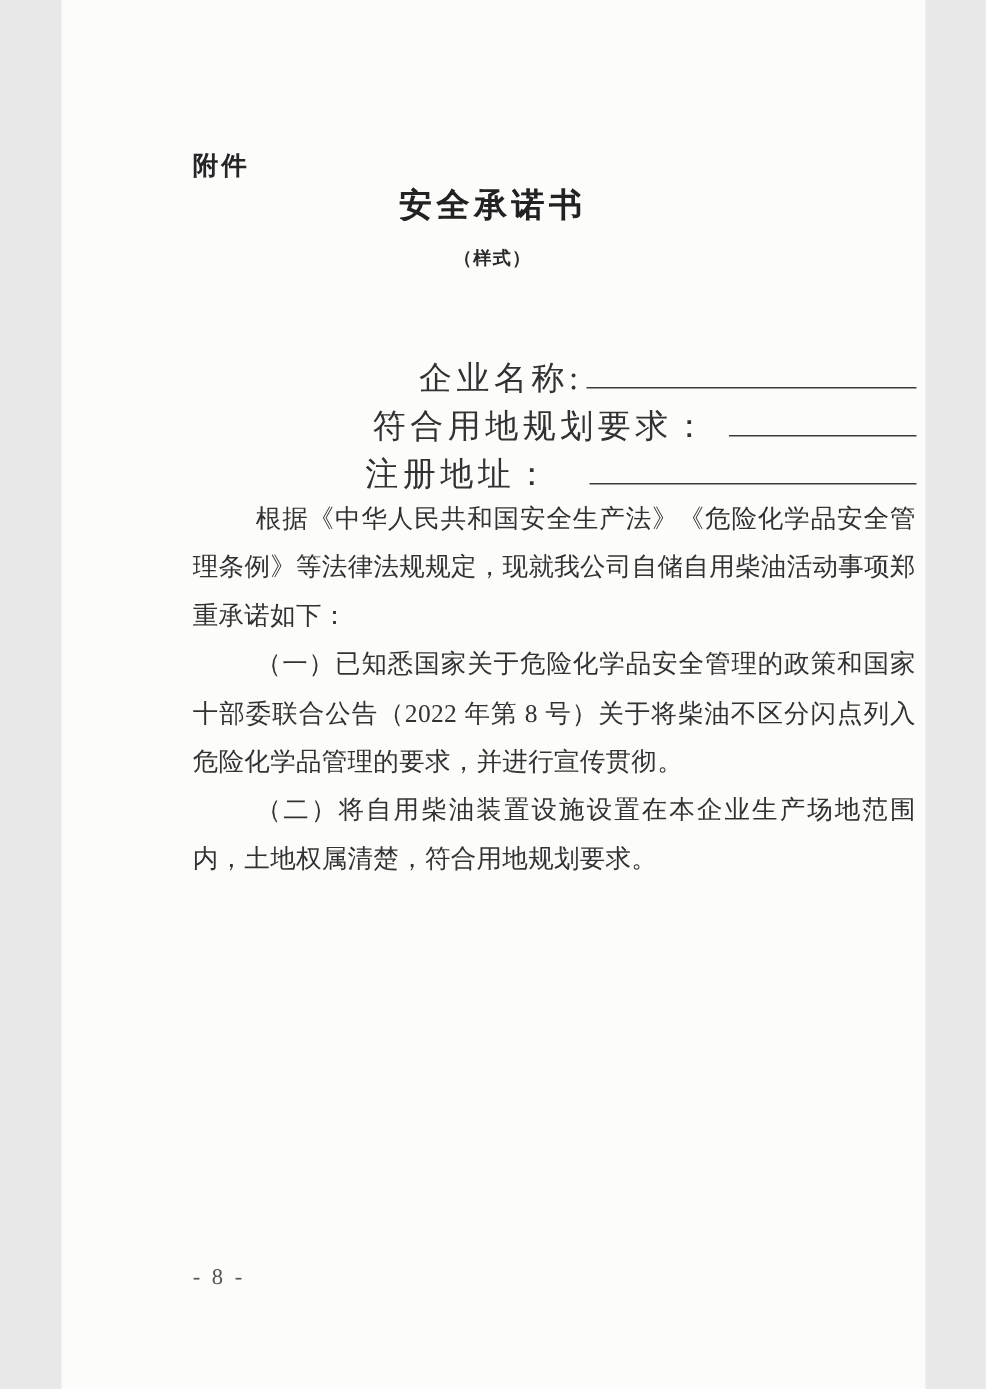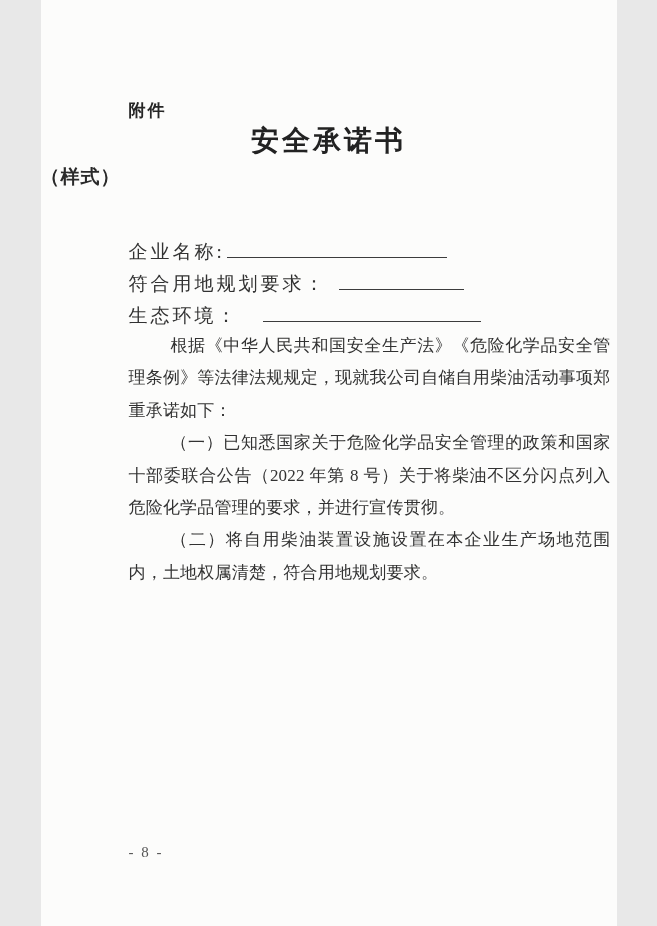--- a/index.html
+++ b/index.html
@@ -26,46 +26,48 @@
     font-weight: 700;
     letter-spacing: 2px;
     color: #262626;
   }
   .doc-title {
     position: absolute;
     top: 122px;
     left: 0;
     width: 100%;
     text-align: center;
-    font-size: 28px;
+    font-size: 22px;
     font-weight: 700;
     letter-spacing: 3px;
     color: #222;
   }
   .doc-subtitle {
     position: absolute;
     top: 164px;
     left: 0;
     width: 100%;
-    font-size: 19px;
+    text-align: center;
+    font-size: 12px;
     font-weight: 700;
     letter-spacing: 1px;
     color: #2a2a2a;
   }
   .form-block {
     position: absolute;
     top: 236px;
     left: 88px;
     width: 482px;
   }
   .form-row {
     height: 32px;
     line-height: 32px;
-    font-size: 19px;
+    font-size: 22px;
     white-space: nowrap;
+    text-align: right;
   }
   .form-row .field-label { letter-spacing: 3px; }
   .blank-line {
     display: inline-block;
     border-bottom: 1.4px solid #3c3c3c;
     height: 1em;
   }
   .blank-1 { width: 220px; margin-left: 2px; }
   .blank-2 { width: 125px; margin-left: 12px; }
   .blank-3 { width: 218px; margin-left: 24px; }
@@ -104,21 +106,21 @@
   <div class="doc-subtitle">（样式）</div>
 
   <div class="form-block">
     <div class="form-row">
       <span class="field-label">企业名称:</span><span class="blank-line blank-1"></span>
     </div>
     <div class="form-row">
       <span class="field-label">符合用地规划要求：</span><span class="blank-line blank-2"></span>
     </div>
     <div class="form-row">
-      <span class="field-label">生态环境：</span><span class="blank-line blank-3"></span>
+      <span class="field-label">注册地址：</span><span class="blank-line blank-3"></span>
     </div>
   </div>
 
   <div class="body-block">
     <p>根据《中华人民共和国安全生产法》《危险化学品安全管理条例》等法律法规规定，现就我公司自储自用柴油活动事项郑重承诺如下：</p>
     <p>（一）已知悉国家关于危险化学品安全管理的政策和国家十部委联合公告（2022 年第 8 号）关于将柴油不区分闪点列入危险化学品管理的要求，并进行宣传贯彻。</p>
     <p>（二）将自用柴油装置设施设置在本企业生产场地范围内，土地权属清楚，符合用地规划要求。</p>
   </div>
 
   <div class="page-number">- 8 -</div>

